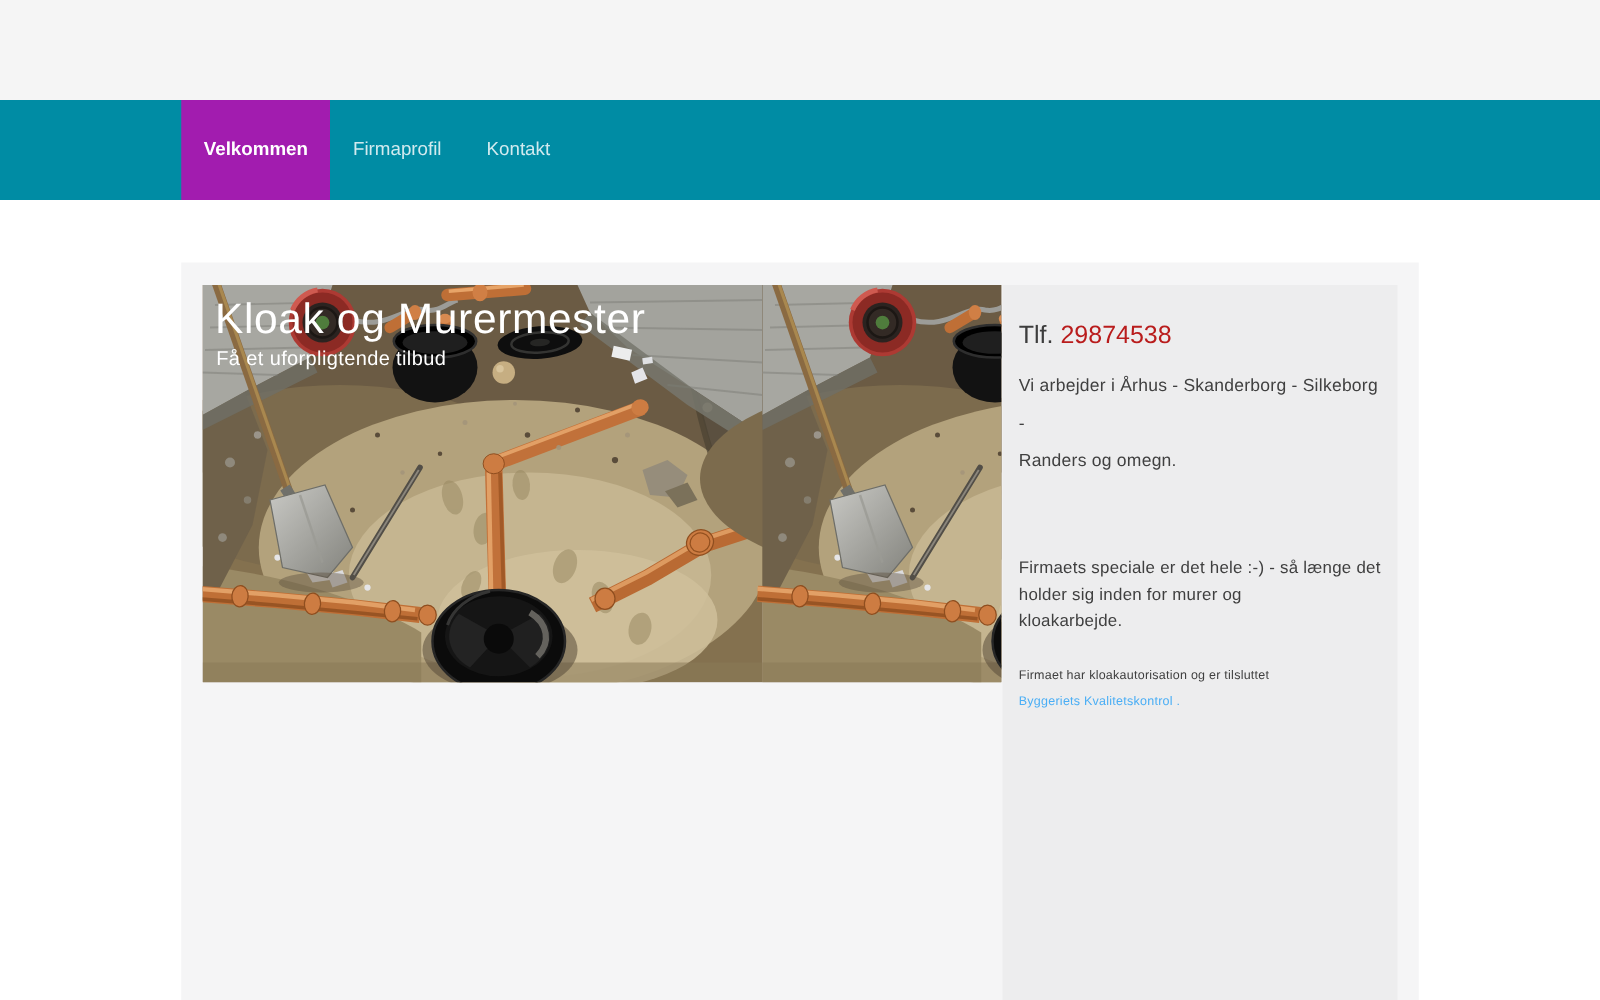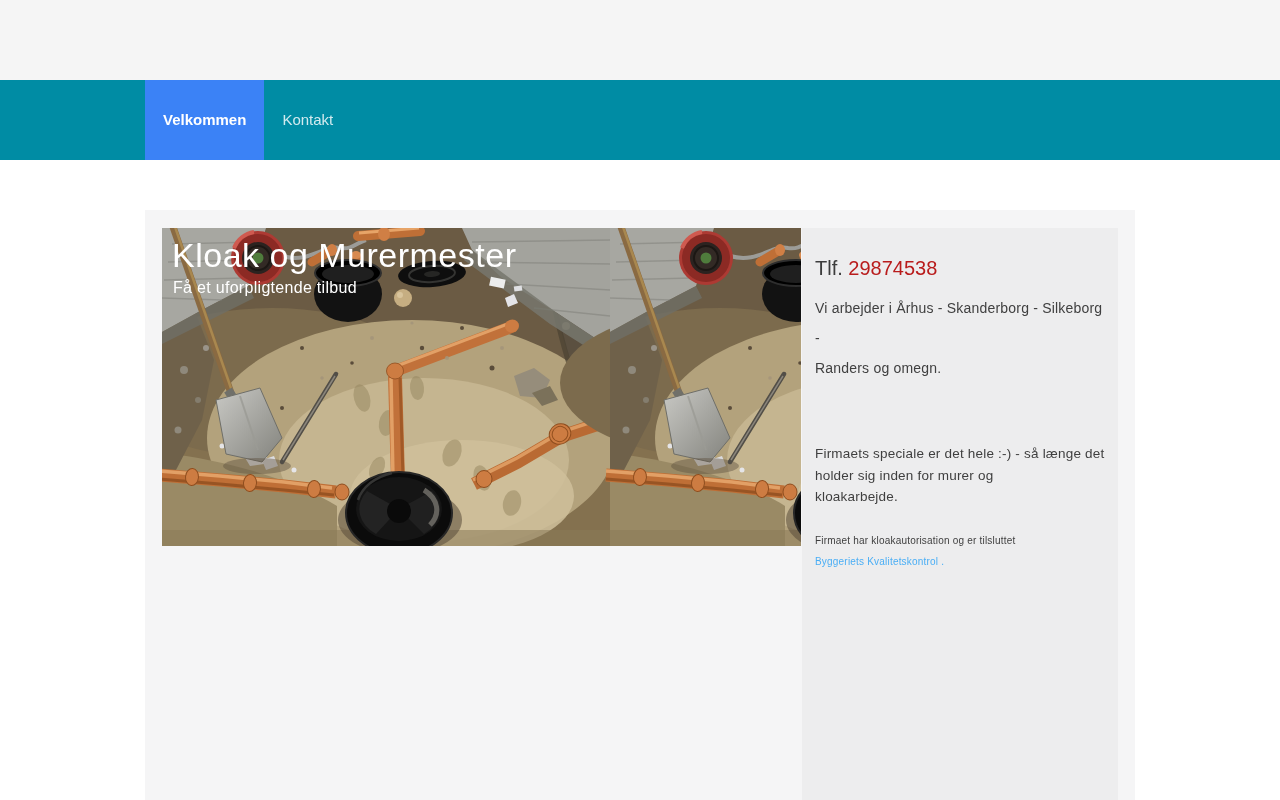--- a/index.html
+++ b/index.html
@@ -12,21 +12,21 @@
   .top-strip { height: 80px; background: #f5f5f5; }
   nav.main-nav {
     height: 80px; background: #008ca4;
     display: flex; align-items: stretch; padding-left: 145px;
   }
   .nav-tab {
     display: block; line-height: 80px; padding: 0 18px;
     font-size: 15px; color: rgba(255,255,255,0.82);
     text-decoration: none; cursor: pointer; white-space: nowrap;
   }
-  .nav-tab.active { background: #3b82f6; color: #ffffff; font-weight: bold; }
+  .nav-tab.active { background: #a21caf; color: #ffffff; font-weight: bold; }
   .container {
     width: 990px; height: 590px; margin: 50px auto 0;
     background: #f5f5f6; position: relative;
   }
   .hero {
     position: absolute; left: 17px; top: 18px;
     width: 661px; height: 318px; overflow: hidden;
   }
   .hero svg { display: block; }
   .hero-text {
@@ -66,20 +66,21 @@
   }
   .sb-auth a { color: #4aaef5; text-decoration: none; cursor: pointer; margin-top: 40px; }
 </style>
 </head>
 <body>
 
 <div class="top-strip"></div>
 
 <nav class="main-nav">
   <a class="nav-tab active">Velkommen</a>
+  <a class="nav-tab">Firmaprofil</a>
   <a class="nav-tab">Kontakt</a>
 </nav>
 
 <main class="container">
 
   <div class="hero">
     <svg width="639" height="318" viewBox="0 0 639 318" aria-hidden="true">
       <defs>
         <linearGradient id="metal" x1="0" y1="0" x2="1" y2="1">
           <stop offset="0" stop-color="#c9c9c5"></stop>

